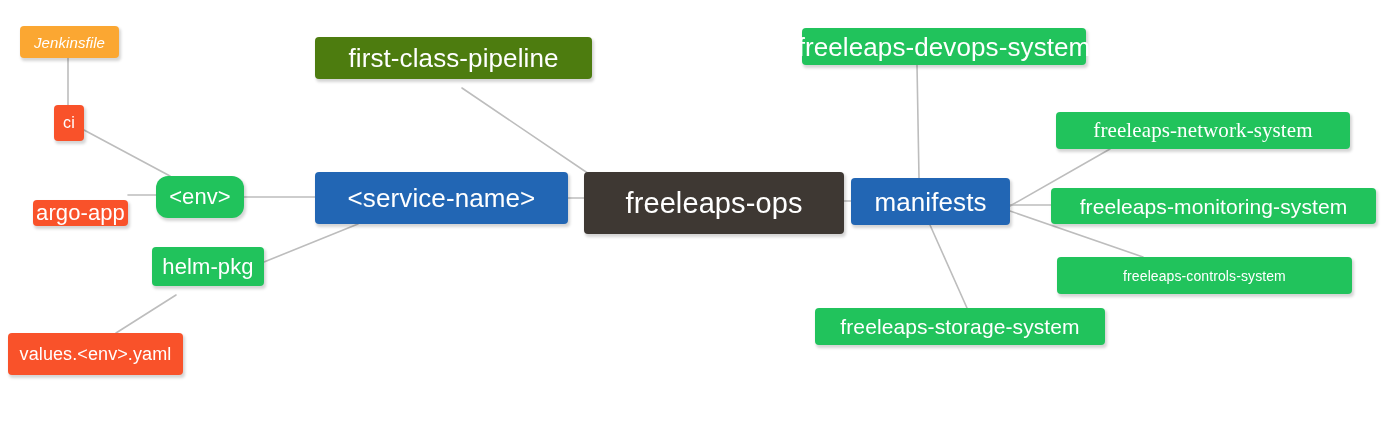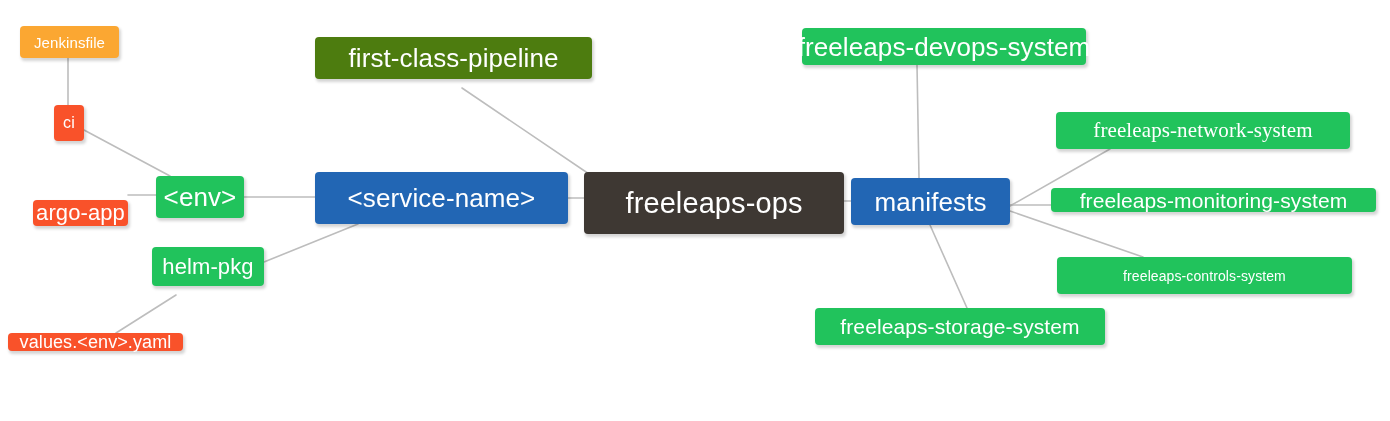--- a/index.html
+++ b/index.html
@@ -73,45 +73,45 @@
       </div>
       <div class="node" style="left: 315px; top: 37px; width: 277px; height: 42px; background: #4d7c0f; font-size: 26px;">
         <span class="node-label">first-class-pipeline</span>
       </div>
       <div class="node" style="left: 315px; top: 172px; width: 253px; height: 52px; background: rgb(34, 102, 180); font-size: 26px;">
         <span class="node-label">&lt;service-name&gt;</span>
       </div>
       <div class="node" style="left: 851px; top: 178px; width: 159px; height: 47px; background: rgb(34, 102, 180); font-size: 26px;">
         <span class="node-label">manifests</span>
       </div>
-      <div class="node" style="left: 156px; top: 176px; width: 88px; height: 42px; background: rgb(33, 195, 92); font-size: 26px;">
+      <div class="node" style="left: 156px; top: 176px; width: 88px; height: 42px; background: rgb(33, 195, 92); font-size: 22px; border-radius: 12px;">
         <span class="node-label">&lt;env&gt;</span>
       </div>
       <div class="node" style="left: 152px; top: 247px; width: 112px; height: 39px; background: rgb(33, 195, 92); font-size: 22px;">
         <span class="node-label">helm-pkg</span>
       </div>
       <div class="node" style="left: 33px; top: 177px; width: 95px; height: 26px; background: rgb(249, 82, 42); font-size: 22px; margin-top: 23px;">
         <span class="node-label">argo-app</span>
       </div>
       <div class="node" style="left: 54px; top: 105px; width: 30px; height: 36px; background: rgb(249, 82, 42); font-size: 16px;">
         <span class="node-label">ci</span>
       </div>
-      <div class="node" style="left: 20px; top: 26px; width: 99px; height: 32px; background: rgb(251, 167, 50); font-size: 15px;">
+      <div class="node" style="left: 20px; top: 26px; width: 99px; height: 32px; background: rgb(251, 167, 50); font-size: 15px; font-style: italic;">
         <span class="node-label">Jenkinsfile</span>
       </div>
-      <div class="node" style="left: 8px; top: 333px; width: 175px; height: 18px; background: rgb(249, 82, 42); font-size: 18px;">
+      <div class="node" style="left: 8px; top: 333px; width: 175px; height: 42px; background: rgb(249, 82, 42); font-size: 18px;">
         <span class="node-label">values.&lt;env&gt;.yaml</span>
       </div>
       <div class="node" style="left: 802px; top: 28px; width: 284px; height: 37px; background: rgb(33, 195, 92); font-size: 26px;">
         <span class="node-label">freeleaps-devops-system</span>
       </div>
       <div class="node" style="left: 1056px; top: 112px; width: 294px; height: 37px; background: rgb(33, 195, 92); font-size: 21px; font-family: Liberation Serif, serif;">
         <span class="node-label">freeleaps-network-system</span>
       </div>
-      <div class="node" style="left: 1051px; top: 188px; width: 325px; height: 24px; background: rgb(33, 195, 92); font-size: 21px;">
+      <div class="node" style="left: 1051px; top: 188px; width: 325px; height: 36px; background: rgb(33, 195, 92); font-size: 21px;">
         <span class="node-label">freeleaps-monitoring-system</span>
       </div>
       <div class="node" style="left: 1057px; top: 257px; width: 295px; height: 37px; background: rgb(33, 195, 92); font-size: 14px;">
         <span class="node-label">freeleaps-controls-system</span>
       </div>
       <div class="node" style="left: 815px; top: 308px; width: 290px; height: 37px; background: rgb(33, 195, 92); font-size: 21px;">
         <span class="node-label">freeleaps-storage-system</span>
       </div>
     </div>
 </div>

